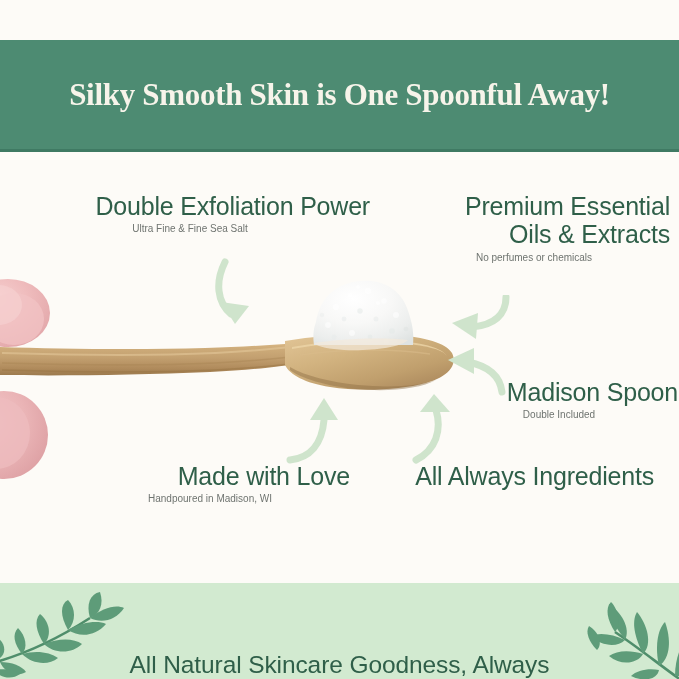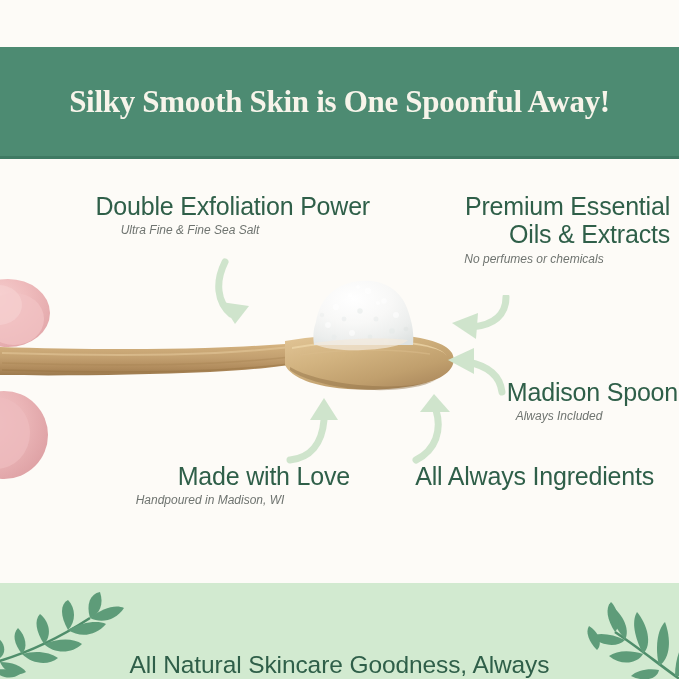--- a/index.html
+++ b/index.html
@@ -20,21 +20,21 @@
     width: 679px;
     height: 679px;
     background: #fdfbf7;
     overflow: hidden;
   }
 
   
   .header-banner {
     position: absolute;
     left: 0;
-    top: 47px;
+    top: 40px;
     width: 679px;
     height: 112px;
     background: #4d8b72;
     display: flex;
     align-items: center;
     justify-content: center;
     box-sizing: border-box;
     border-bottom: 3px solid #3f7a63;
   }
   .header-title {
@@ -57,26 +57,25 @@
     font-size: 25px;
     font-weight: normal;
     color: #2f5f49;
     line-height: 1.13;
     letter-spacing: -0.2px;
     white-space: pre-line;
     text-align: right;
   }
   .feature-sub {
     font-family: "Liberation Sans", sans-serif;
-    font-size: 12px;
+    font-size: 10px;
     color: #6f7470;
     line-height: 1.25;
     margin-top: 3px;
     white-space: nowrap;
-    font-style: italic;
   }
 
   #feat-exfoliation { left: 10px;  top: 192px; width: 360px; }
   #feat-oils        { left: 398px; top: 192px; width: 272px; }
   #feat-spoon       { left: 440px; top: 378px; width: 238px; }
   #feat-love        { left: 70px;  top: 462px; width: 280px; }
   #feat-natural     { left: 342px; top: 462px; width: 312px; }
 
   
   .photo {
@@ -281,21 +280,21 @@
   </div>
 
   <div class="feature" id="feat-oils">
     <div class="feature-title">Premium Essential
 Oils &amp; Extracts</div>
     <div class="feature-sub">No perfumes or chemicals</div>
   </div>
 
   <div class="feature" id="feat-spoon">
     <div class="feature-title">Madison Spoon</div>
-    <div class="feature-sub">Always Included</div>
+    <div class="feature-sub">Double Included</div>
   </div>
 
   <div class="feature" id="feat-love">
     <div class="feature-title">Made with Love</div>
     <div class="feature-sub">Handpoured in Madison, WI</div>
   </div>
 
   <div class="feature" id="feat-natural">
     <div class="feature-title">All Always Ingredients</div>
   </div>

